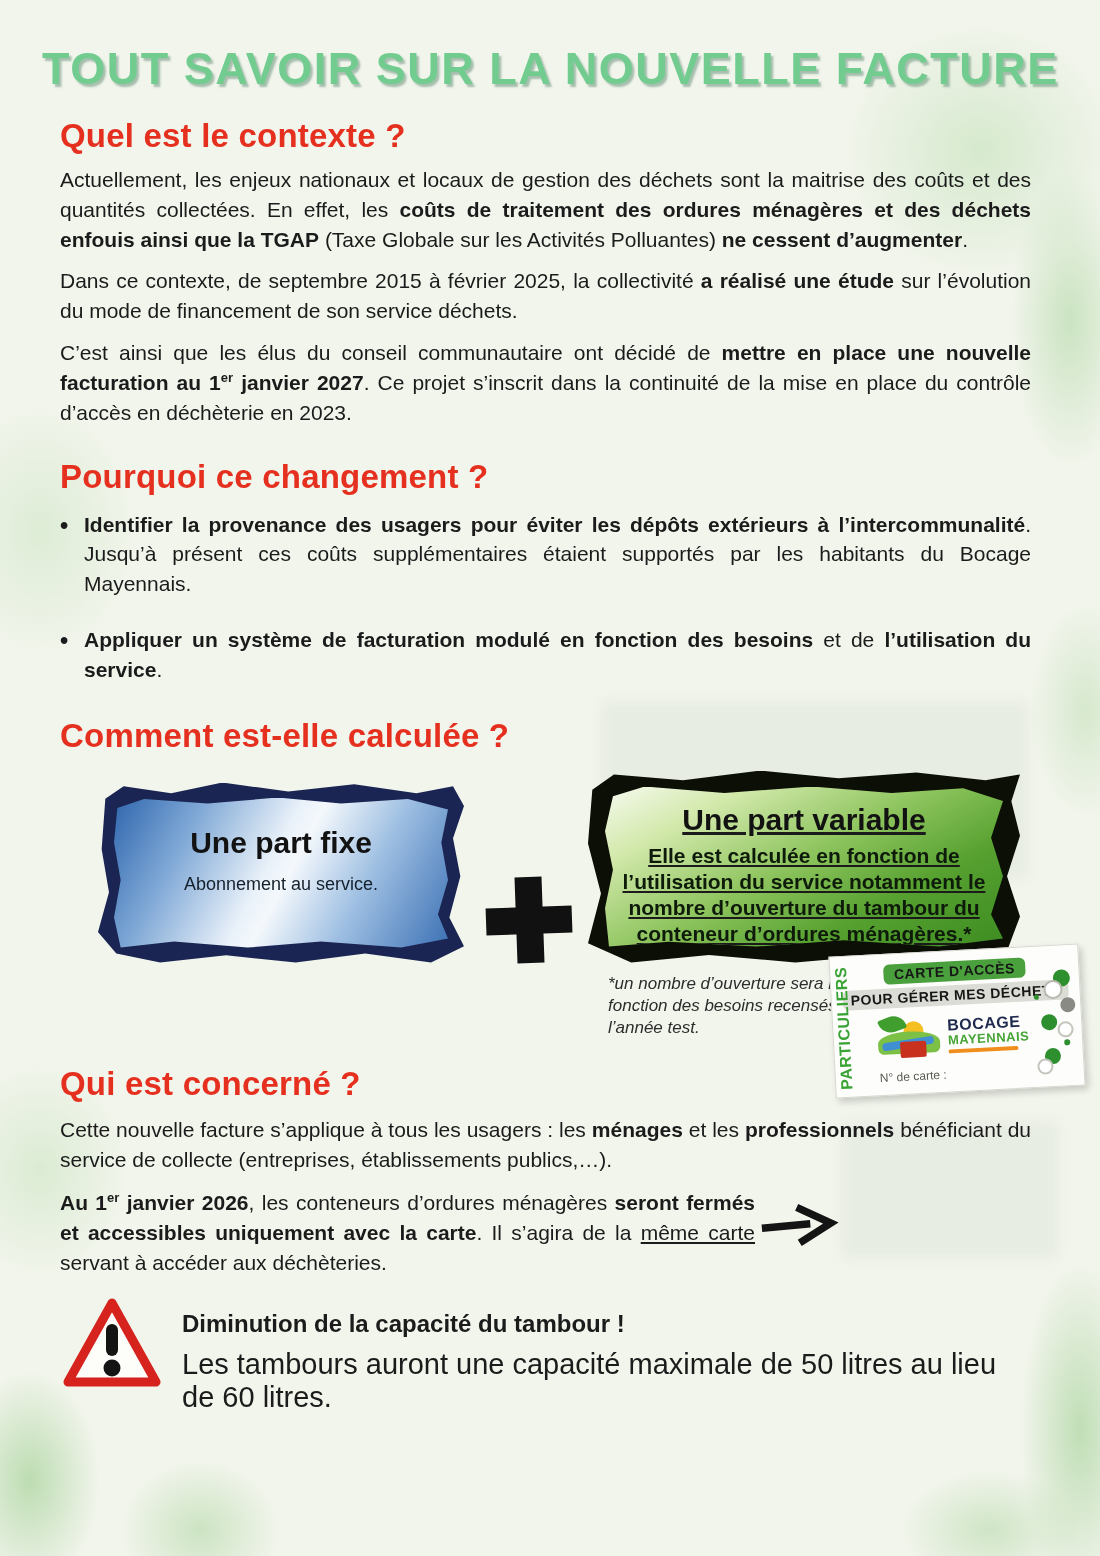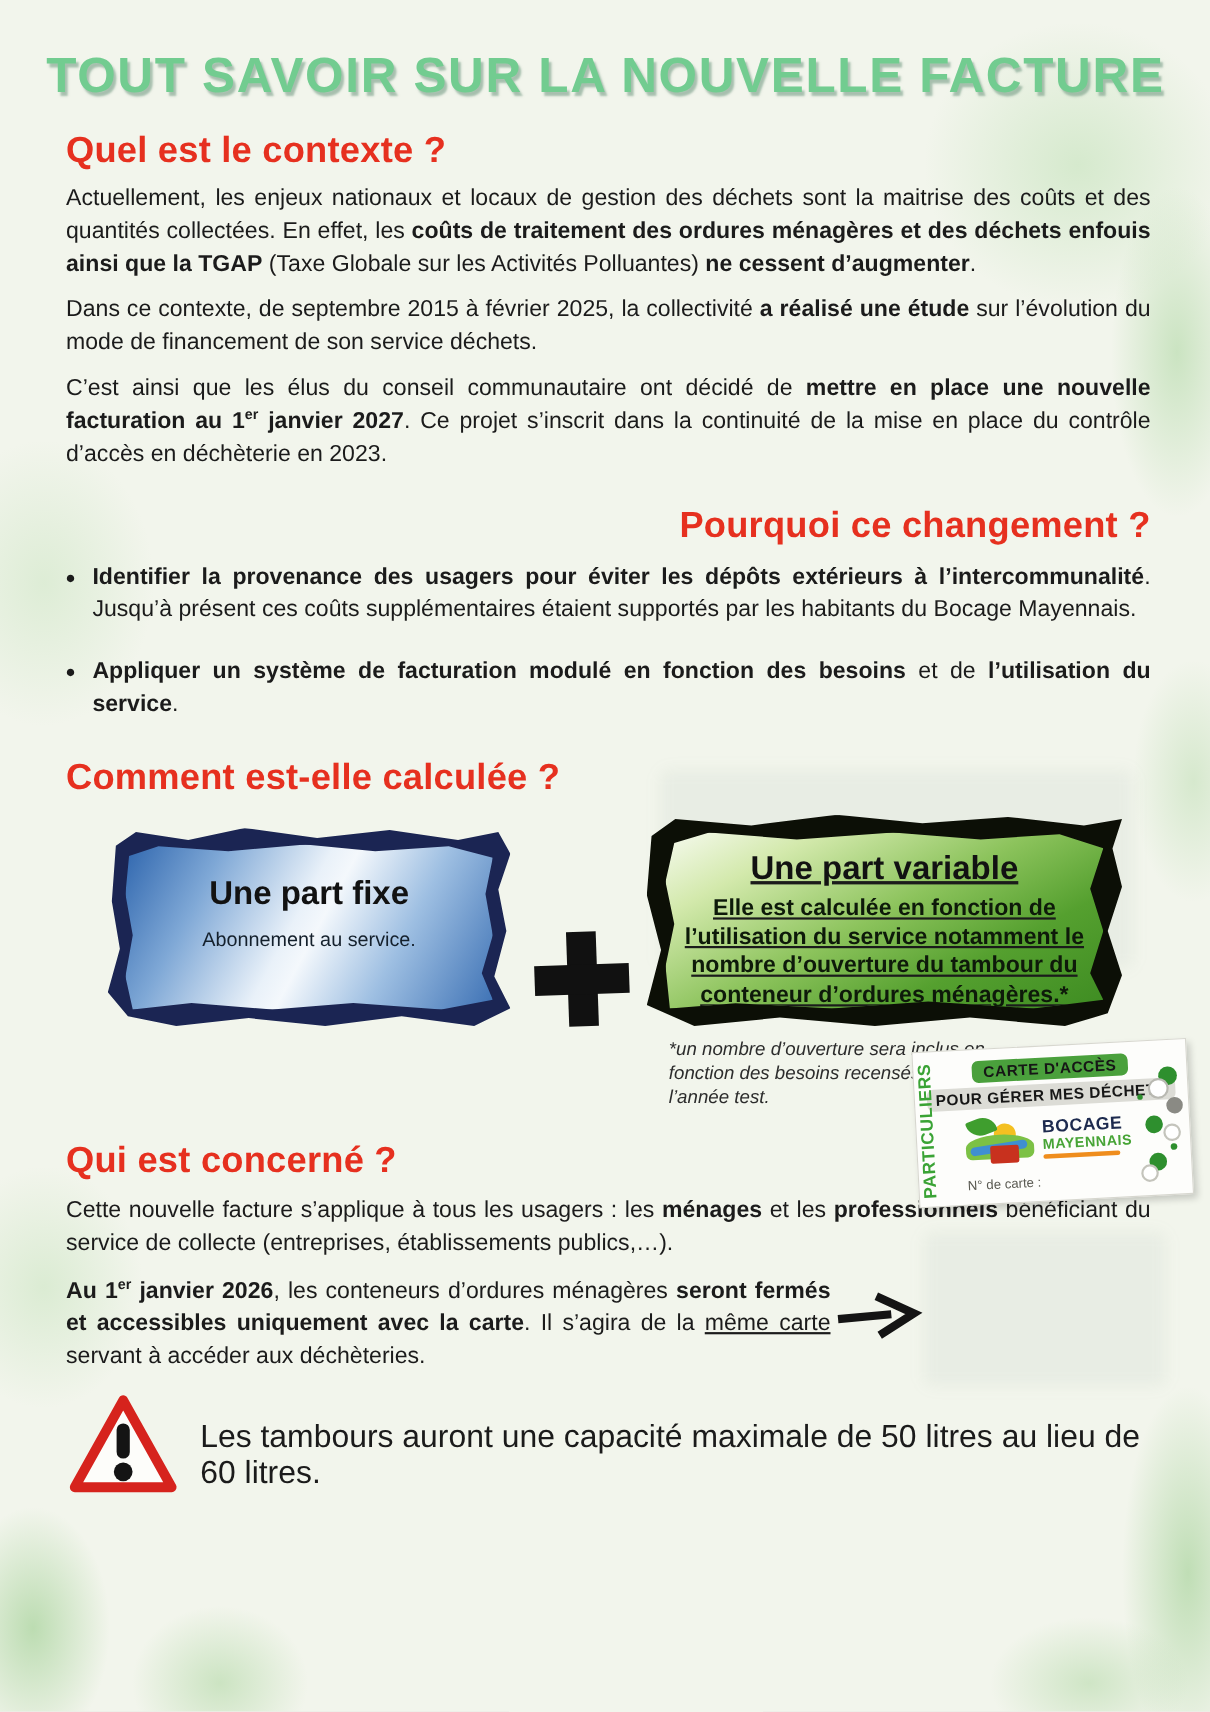--- a/index.html
+++ b/index.html
@@ -3,21 +3,21 @@
 <meta charset="utf-8">
 <style>
   html,body{margin:0;padding:0;}
   body{font-family:"Liberation Sans", sans-serif; background:#e8e8e4;}
   .page{position:relative; width:1100px; height:1556px; margin:0 auto;
         background:#f2f5ec; overflow:hidden; color:#1b1b1b;}
   
   .blob{position:absolute; border-radius:50%; pointer-events:none;}
   .smudge{position:absolute; background:rgba(120,140,125,0.07); filter:blur(7px); border-radius:8px; pointer-events:none;}
 
-  .content{position:relative; padding:0 54px 0 60px;margin-top:43px;}
+  .content{position:relative; padding:0 69px 0 60px;margin-top:43px;}
 
   .doc-title{margin:30px 0 0 -18px; font-size:45px; font-weight:bold; letter-spacing:1.5px;
              color:#72cc90; text-shadow:2.5px 3px 2px rgba(104,146,122,0.55); white-space:nowrap;}
 
   h2.sec{margin:0; font-size:33px; font-weight:bold; color:#e6301f; letter-spacing:0.2px;}
 
   .body{font-size:21px; line-height:1.42; text-align:justify; margin:0;}
   .b{font-weight:bold;}
   .u{text-decoration:underline;}
   .sup{font-size:0.62em; vertical-align:super; line-height:0;}
@@ -108,21 +108,21 @@
 
   <div class="content">
 
     <div class="doc-title">TOUT SAVOIR SUR LA NOUVELLE FACTURE</div>
 
     <h2 class="sec" style="margin-top:22px;">Quel est le contexte ?</h2>
     <p class="body" style="margin-top:10px;"><span>Actuellement, les enjeux nationaux et locaux de gestion des déchets sont la maitrise des coûts et des quantités collectées. En effet, les </span><span class="b">coûts de traitement des ordures ménagères et des déchets enfouis ainsi que la TGAP</span><span> (Taxe Globale sur les Activités Polluantes) </span><span class="b">ne cessent d’augmenter</span><span>.</span></p>
     <p class="body" style="margin-top:12px;"><span>Dans ce contexte, de septembre 2015 à février 2025, la collectivité </span><span class="b">a réalisé une étude</span><span> sur l’évolution du mode de financement de son service déchets.</span></p>
     <p class="body" style="margin-top:12px;"><span>C’est ainsi que les élus du conseil communautaire ont décidé de </span><span class="b">mettre en place une nouvelle facturation au 1</span><span class="b sup">er</span><span class="b"> janvier 2027</span><span>. Ce projet s’inscrit dans la continuité de la mise en place du contrôle d’accès en déchèterie en 2023.</span></p>
 
-    <h2 class="sec" style="margin-top:30px;text-align:right;">Pourquoi ce changement ?</h2>
+    <h2 class="sec" style="margin-top:30px;">Pourquoi ce changement ?</h2>
     <div class="bullet">
       <span class="dot">•</span>
       <span class="btxt body"><span class="b">Identifier la provenance des usagers pour éviter les dépôts extérieurs à l’intercommunalité</span><span>. Jusqu’à présent ces coûts supplémentaires étaient supportés par les habitants du Bocage Mayennais.</span></span>
     </div>
     <div class="bullet" style="margin-top:26px;">
       <span class="dot">•</span>
       <span class="btxt body"><span class="b">Appliquer un système de facturation modulé en fonction des besoins</span><span> et de </span><span class="b">l’utilisation du service</span><span>.</span></span>
     </div>
 
     <h2 class="sec" style="margin-top:32px;">Comment est-elle calculée ?</h2>
@@ -163,20 +163,21 @@
 
     <div class="warn-row">
       <div class="warn-tri">
         <svg width="100" height="94" viewBox="0 0 100 94">
           <path d="M50 7 L94 86 L6 86 Z" fill="#fdfdfa" stroke="#d6231d" stroke-width="9" stroke-linejoin="round"></path>
           <rect x="44" y="28" width="12" height="32" rx="6" fill="#141414"></rect>
           <circle cx="50" cy="72" r="8.5" fill="#141414"></circle>
         </svg>
       </div>
       <div class="warn-txt">
+        <div class="warn-title">Diminution de la capacité du tambour !</div>
         <div class="warn-body">Les tambours auront une capacité maximale de 50 litres au lieu de 60 litres.</div>
       </div>
     </div>
 
   </div>
 
   <div class="card">
     <div class="side-label">PARTICULIERS</div>
     <span class="badge badge1">CARTE D'ACCÈS</span>
     <span class="badge badge2">POUR GÉRER MES DÉCHETS</span>

